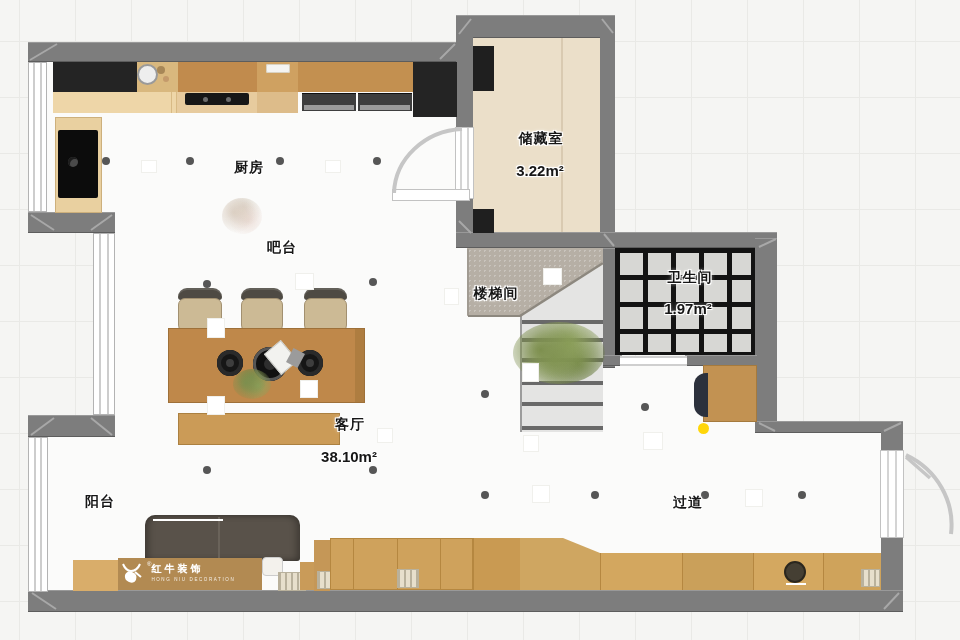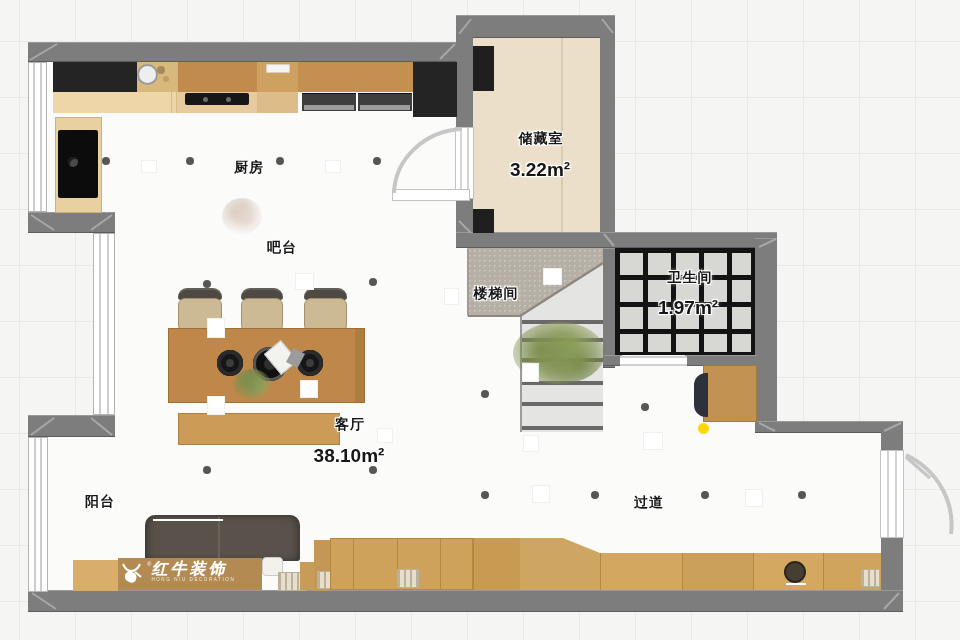--- a/index.html
+++ b/index.html
@@ -23,39 +23,39 @@
   .open-v i{display:block;width:2px;height:100%;background:#d4d4d4;}
   .thresh{position:absolute;background:#fff;border-top:2px solid #cfcfcf;border-bottom:2px solid #cfcfcf;box-sizing:border-box;}
   .wood{position:absolute;}
   .grain-h{background-image:repeating-linear-gradient(180deg,rgba(0,0,0,.05) 0 2px,transparent 2px 6px);}
   .grain-v{background-image:repeating-linear-gradient(90deg,rgba(0,0,0,.05) 0 2px,transparent 2px 7px);}
   .dot{position:absolute;width:8px;height:8px;border-radius:50%;background:#565656;}
   .vent{position:absolute;background:#fff;border:1px solid #f0f0ec;box-sizing:border-box;}
   .rlabel{position:absolute;transform:translate(-50%,-50%);font-size:14px;font-weight:bold;color:#161616;
           white-space:nowrap;letter-spacing:1px;
           text-shadow:-1px -1px 0 #fff,1px -1px 0 #fff,-1px 1px 0 #fff,1px 1px 0 #fff,0 0 4px #fff;}
-  .rarea{font-size:19px;letter-spacing:0;}
+  .rarea{font-size:15px;letter-spacing:0;}
   .bath-floor{position:absolute;background-color:#d7d7d4;
       background-image:repeating-linear-gradient(90deg,#131313 0 5px,transparent 5px 28px),
                        repeating-linear-gradient(180deg,#131313 0 5px,transparent 5px 27px);
       border-right:4px solid #131313;border-bottom:3px solid #131313;box-sizing:border-box;}
   .stairs{position:absolute;background:#e4e4e3;border-left:2px solid #9c9c9c;box-sizing:border-box;}
   .tread{position:absolute;left:0;width:100%;height:4px;background:#696969;}
   .landing{position:absolute;background:#b6afa5;
       background-image:radial-gradient(rgba(255,255,255,.25) 1px,transparent 1px);background-size:5px 5px;}
   .plant{position:absolute;border-radius:50%;filter:blur(.4px);}
   .stool{position:absolute;}
   .stool .back{height:12px;background:#4e4a43;border-radius:12px 12px 4px 4px;
                box-shadow:inset 0 2px 0 rgba(255,255,255,.12);}
   .stool .seat{margin-top:-2px;height:37px;background:#ccba95;border:1px solid #a29070;
                border-radius:7px 7px 10px 10px;box-sizing:border-box;}
   .plate{position:absolute;border-radius:50%;}
   .wm{position:absolute;left:121px;top:561px;display:flex;align-items:flex-start;color:#fff;}
-  .wm-brand{font-size:16px;font-weight:bold;letter-spacing:3px;line-height:15px;
-            text-shadow:0 0 1px rgba(255,255,255,.4);font-style:italic;}
+  .wm-brand{font-size:10px;font-weight:bold;letter-spacing:3px;line-height:15px;
+            text-shadow:0 0 1px rgba(255,255,255,.4);}
   .wm-sub{font-size:4.5px;letter-spacing:1.6px;opacity:.85;margin-top:1px;}
   .wm-reg{font-size:6px;line-height:6px;margin-left:1px;}
   .corner-svg{position:absolute;left:0;top:0;pointer-events:none;}
   .shelf{position:absolute;background:#3e3e3e;border-top:1px solid #111;box-sizing:border-box;}
   .shelf i{position:absolute;left:2px;right:2px;bottom:1px;height:5px;background:#9b9b9b;display:block;}
   .stripes{position:absolute;background:#e7dfcc;border:1px solid #b9b19c;box-sizing:border-box;
            background-image:repeating-linear-gradient(90deg,#b9b19c 0 2px,transparent 2px 6px);}
 </style>
 </head>
 <body>
@@ -278,21 +278,21 @@
   <div class="rlabel" style="left:249px;top:168px;">厨房</div>
   <div class="rlabel" style="left:282px;top:248px;">吧台</div>
   <div class="rlabel" style="left:541px;top:139px;">储藏室</div>
   <div class="rlabel rarea" style="left:540px;top:170px;">3.22m²</div>
   <div class="rlabel" style="left:496px;top:294px;">楼梯间</div>
   <div class="rlabel" style="left:690px;top:278px;">卫生间</div>
   <div class="rlabel rarea" style="left:688px;top:308px;">1.97m²</div>
   <div class="rlabel" style="left:350px;top:425px;">客厅</div>
   <div class="rlabel rarea" style="left:349px;top:456px;">38.10m²</div>
   <div class="rlabel" style="left:100px;top:502px;">阳台</div>
-  <div class="rlabel" style="left:649px;top:503px;">过道</div>
+  <div class="rlabel" style="left:688px;top:503px;">过道</div>
 
   <div class="wm">
     <svg width="22" height="24" viewBox="0 0 22 24" style="margin-right:3px;">
       <path d="M2 3 Q5 10 10 10 Q16 10 19 3" fill="none" stroke="#fff" stroke-width="2"></path>
       <path d="M4 14 Q6 9 11 11 Q17 13 15 19 Q13 23 8 21 Q3 19 4 14 Z" fill="#fff"></path>
       <path d="M14 11 L20 16" stroke="#fff" stroke-width="2"></path>
     </svg>
     <span class="wm-reg">®</span>
     <div>
       <div class="wm-brand">红牛装饰</div>

